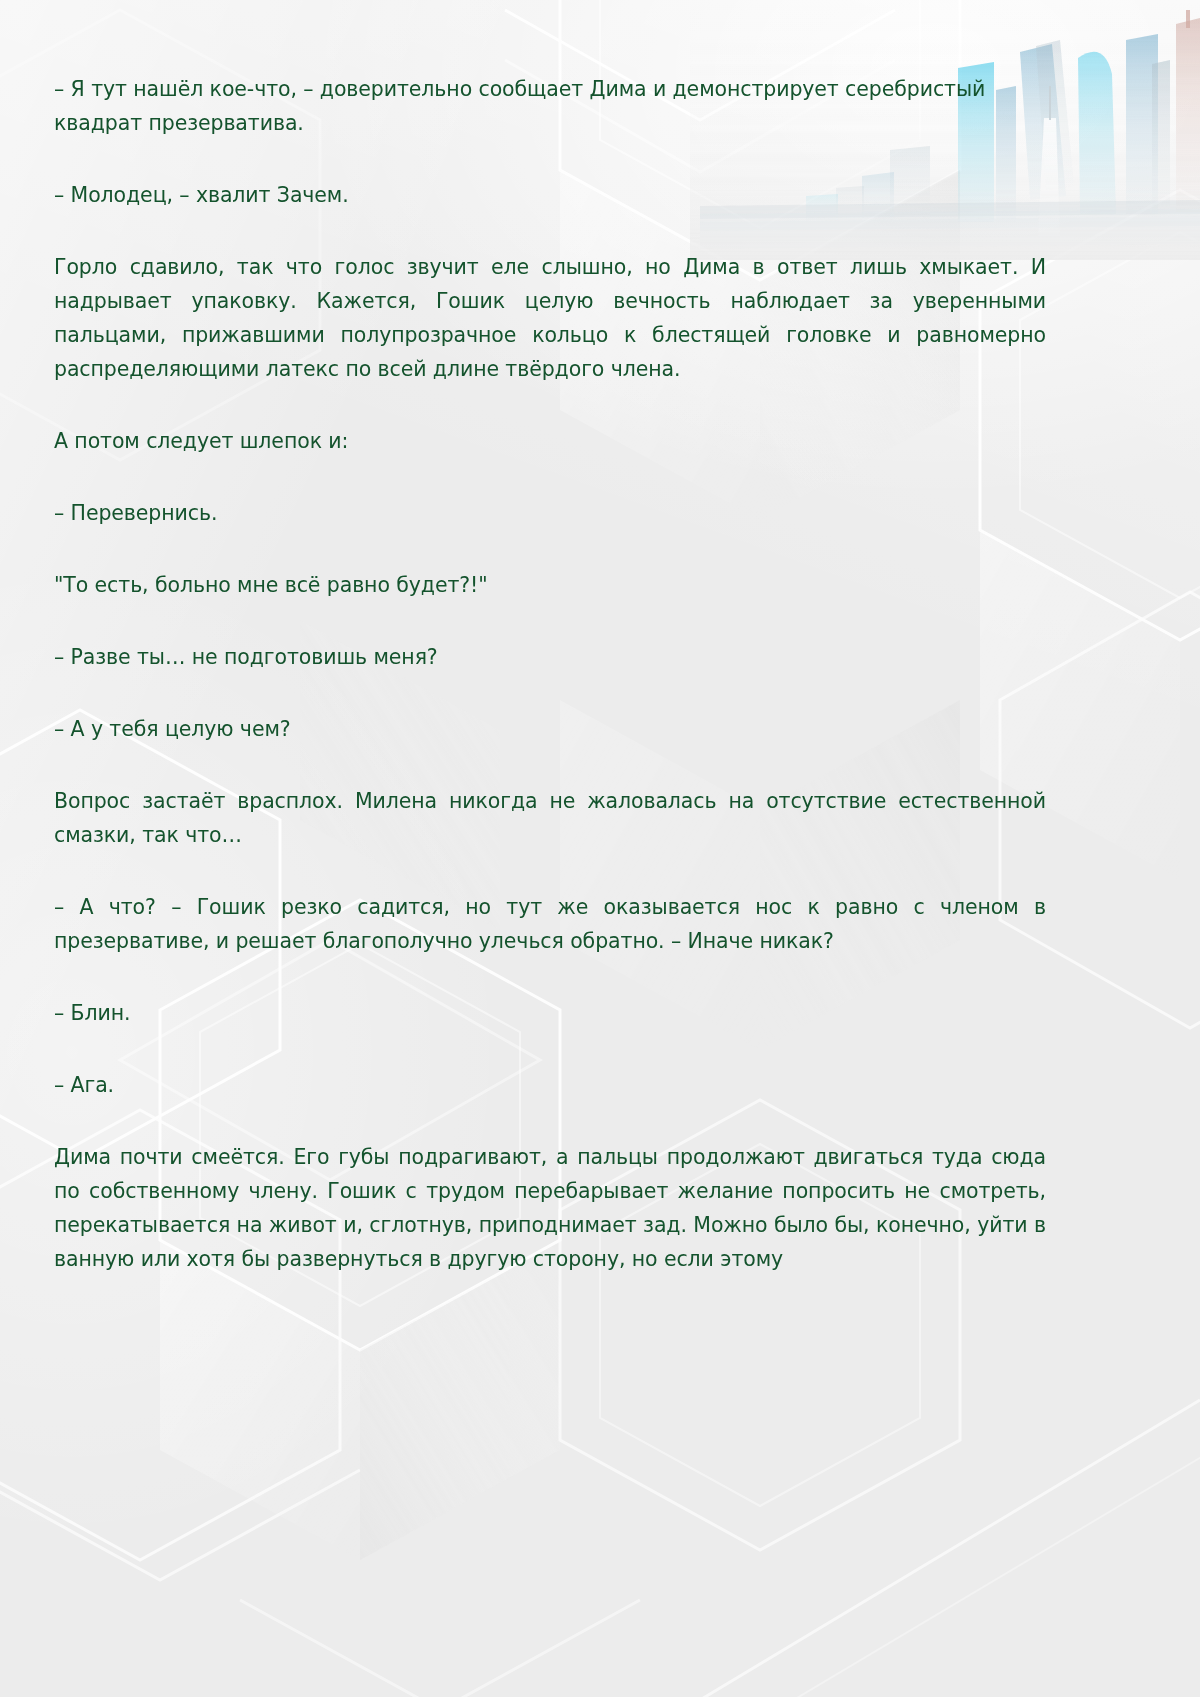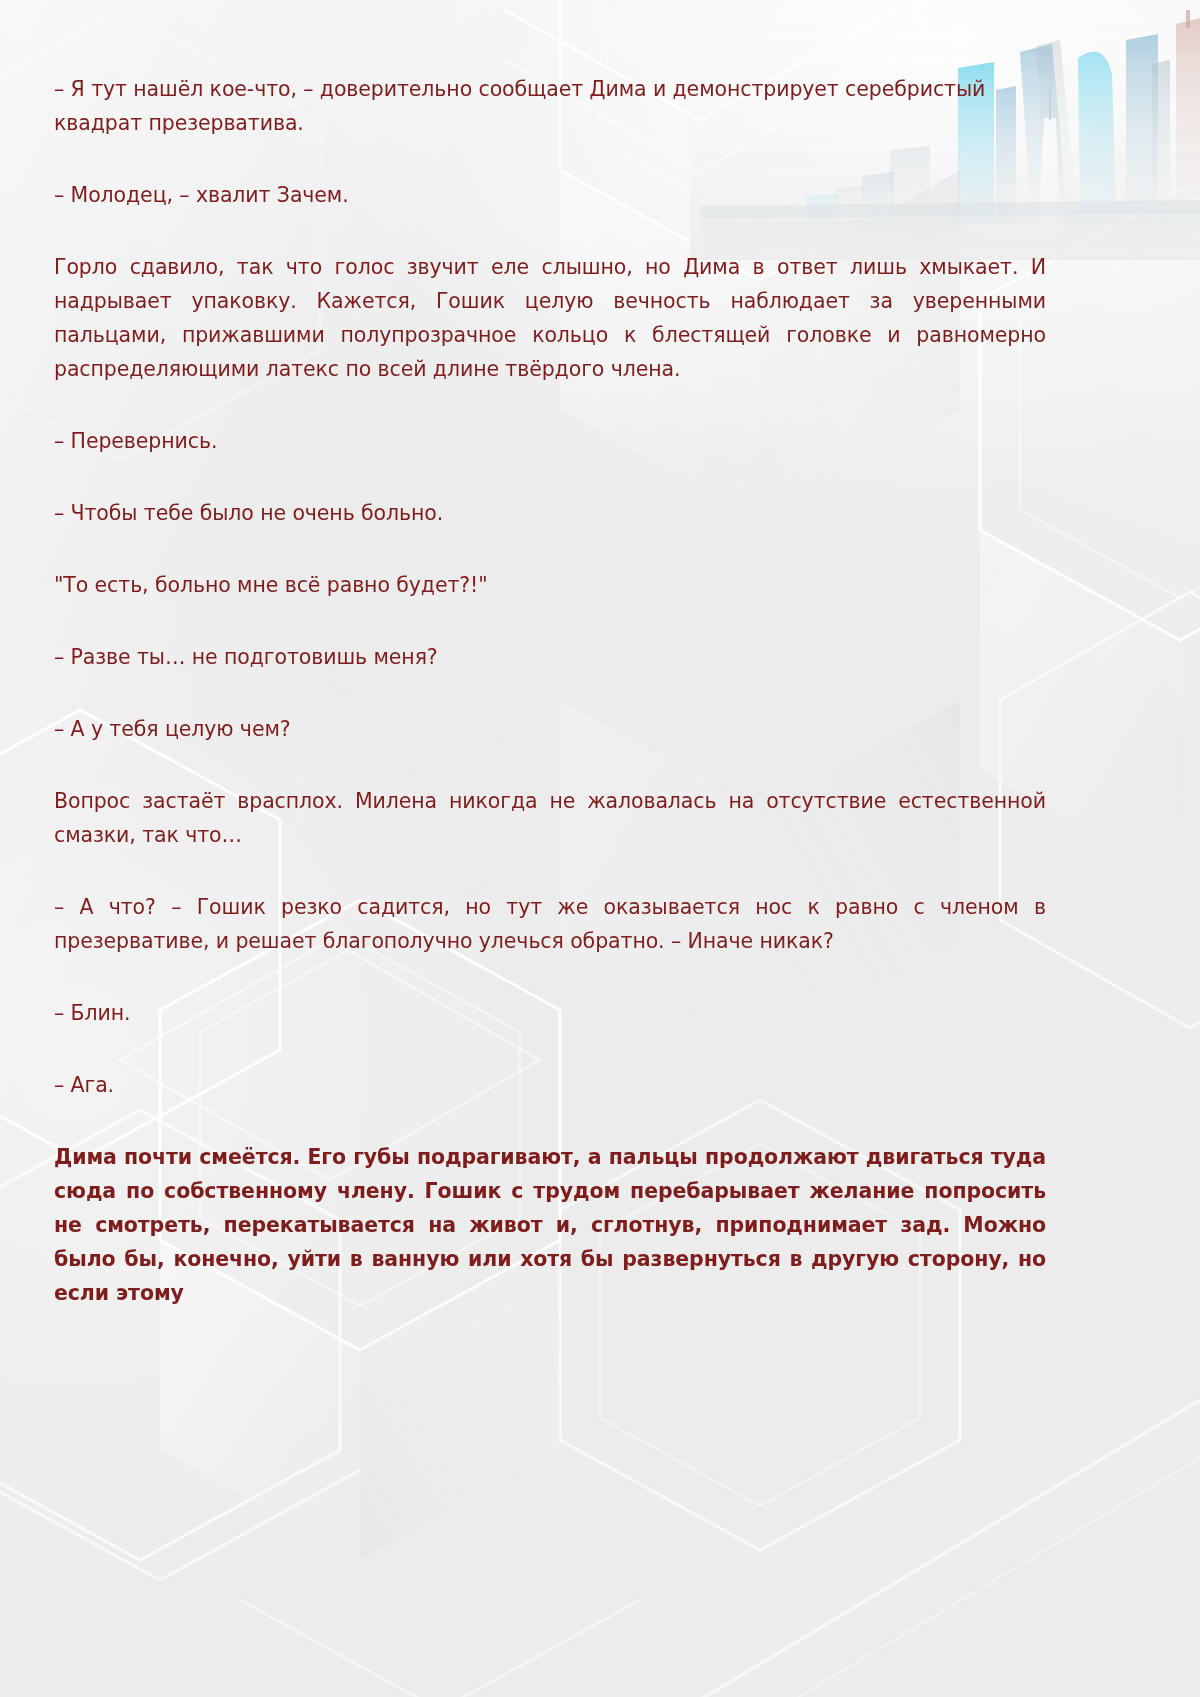--- a/index.html
+++ b/index.html
@@ -52,31 +52,30 @@
     position: absolute;
     left: 54px;
     top: 72px;
     width: 992px;
   }
 
   p.para {
     margin: 0 0 38px 0;
     font-size: 20.5px;
     line-height: 34px;
-    color: #7f1d1d;
+    color: #14532d;
     text-align: justify;
     text-justify: inter-word;
     letter-spacing: -0.1px;
     word-spacing: 0px;
     -webkit-font-smoothing: antialiased;
   }
 
   p.para.last {
     margin-bottom: 0;
-    font-weight: bold;
   }
 
   
   p.para.short {
     text-align: left;
   }
 </style>
 </head>
 <body>
 
@@ -199,22 +198,22 @@
       <path d="M700 222 L1200 216 L1200 244 L700 249 Z" fill="#c8d9e2" opacity="0.25"></path>
 
       <rect x="690" y="0" width="520" height="260" fill="url(#cityFade)"></rect>
     </g>
   </svg>
 
   <div class="content">
     <p class="para short">– Я тут нашёл кое-что, – доверительно сообщает Дима и демонстрирует серебристый квадрат презерватива.</p>
     <p class="para short">– Молодец, – хвалит Зачем.</p>
     <p class="para">Горло сдавило, так что голос звучит еле слышно, но Дима в ответ лишь хмыкает. И надрывает упаковку. Кажется, Гошик целую вечность наблюдает за уверенными пальцами, прижавшими полупрозрачное кольцо к блестящей головке и равномерно распределяющими латекс по всей длине твёрдого члена.</p>
+    <p class="para short">А потом следует шлепок и:</p>
     <p class="para short">– Перевернись.</p>
-    <p class="para short">– Чтобы тебе было не очень больно.</p>
     <p class="para short">"То есть, больно мне всё равно будет?!"</p>
     <p class="para short">– Разве ты… не подготовишь меня?</p>
     <p class="para short">– А у тебя целую чем?</p>
     <p class="para">Вопрос застаёт врасплох. Милена никогда не жаловалась на отсутствие естественной смазки, так что…</p>
     <p class="para">– А что? – Гошик резко садится, но тут же оказывается нос к равно с членом в презервативе, и решает благополучно улечься обратно. – Иначе никак?</p>
     <p class="para short">– Блин.</p>
     <p class="para short">– Ага.</p>
     <p class="para last">Дима почти смеётся. Его губы подрагивают, а пальцы продолжают двигаться туда сюда по собственному члену. Гошик с трудом перебарывает желание попросить не смотреть, перекатывается на живот и, сглотнув, приподнимает зад. Можно было бы, конечно, уйти в ванную или хотя бы развернуться в другую сторону, но если этому</p>
   </div>
 

